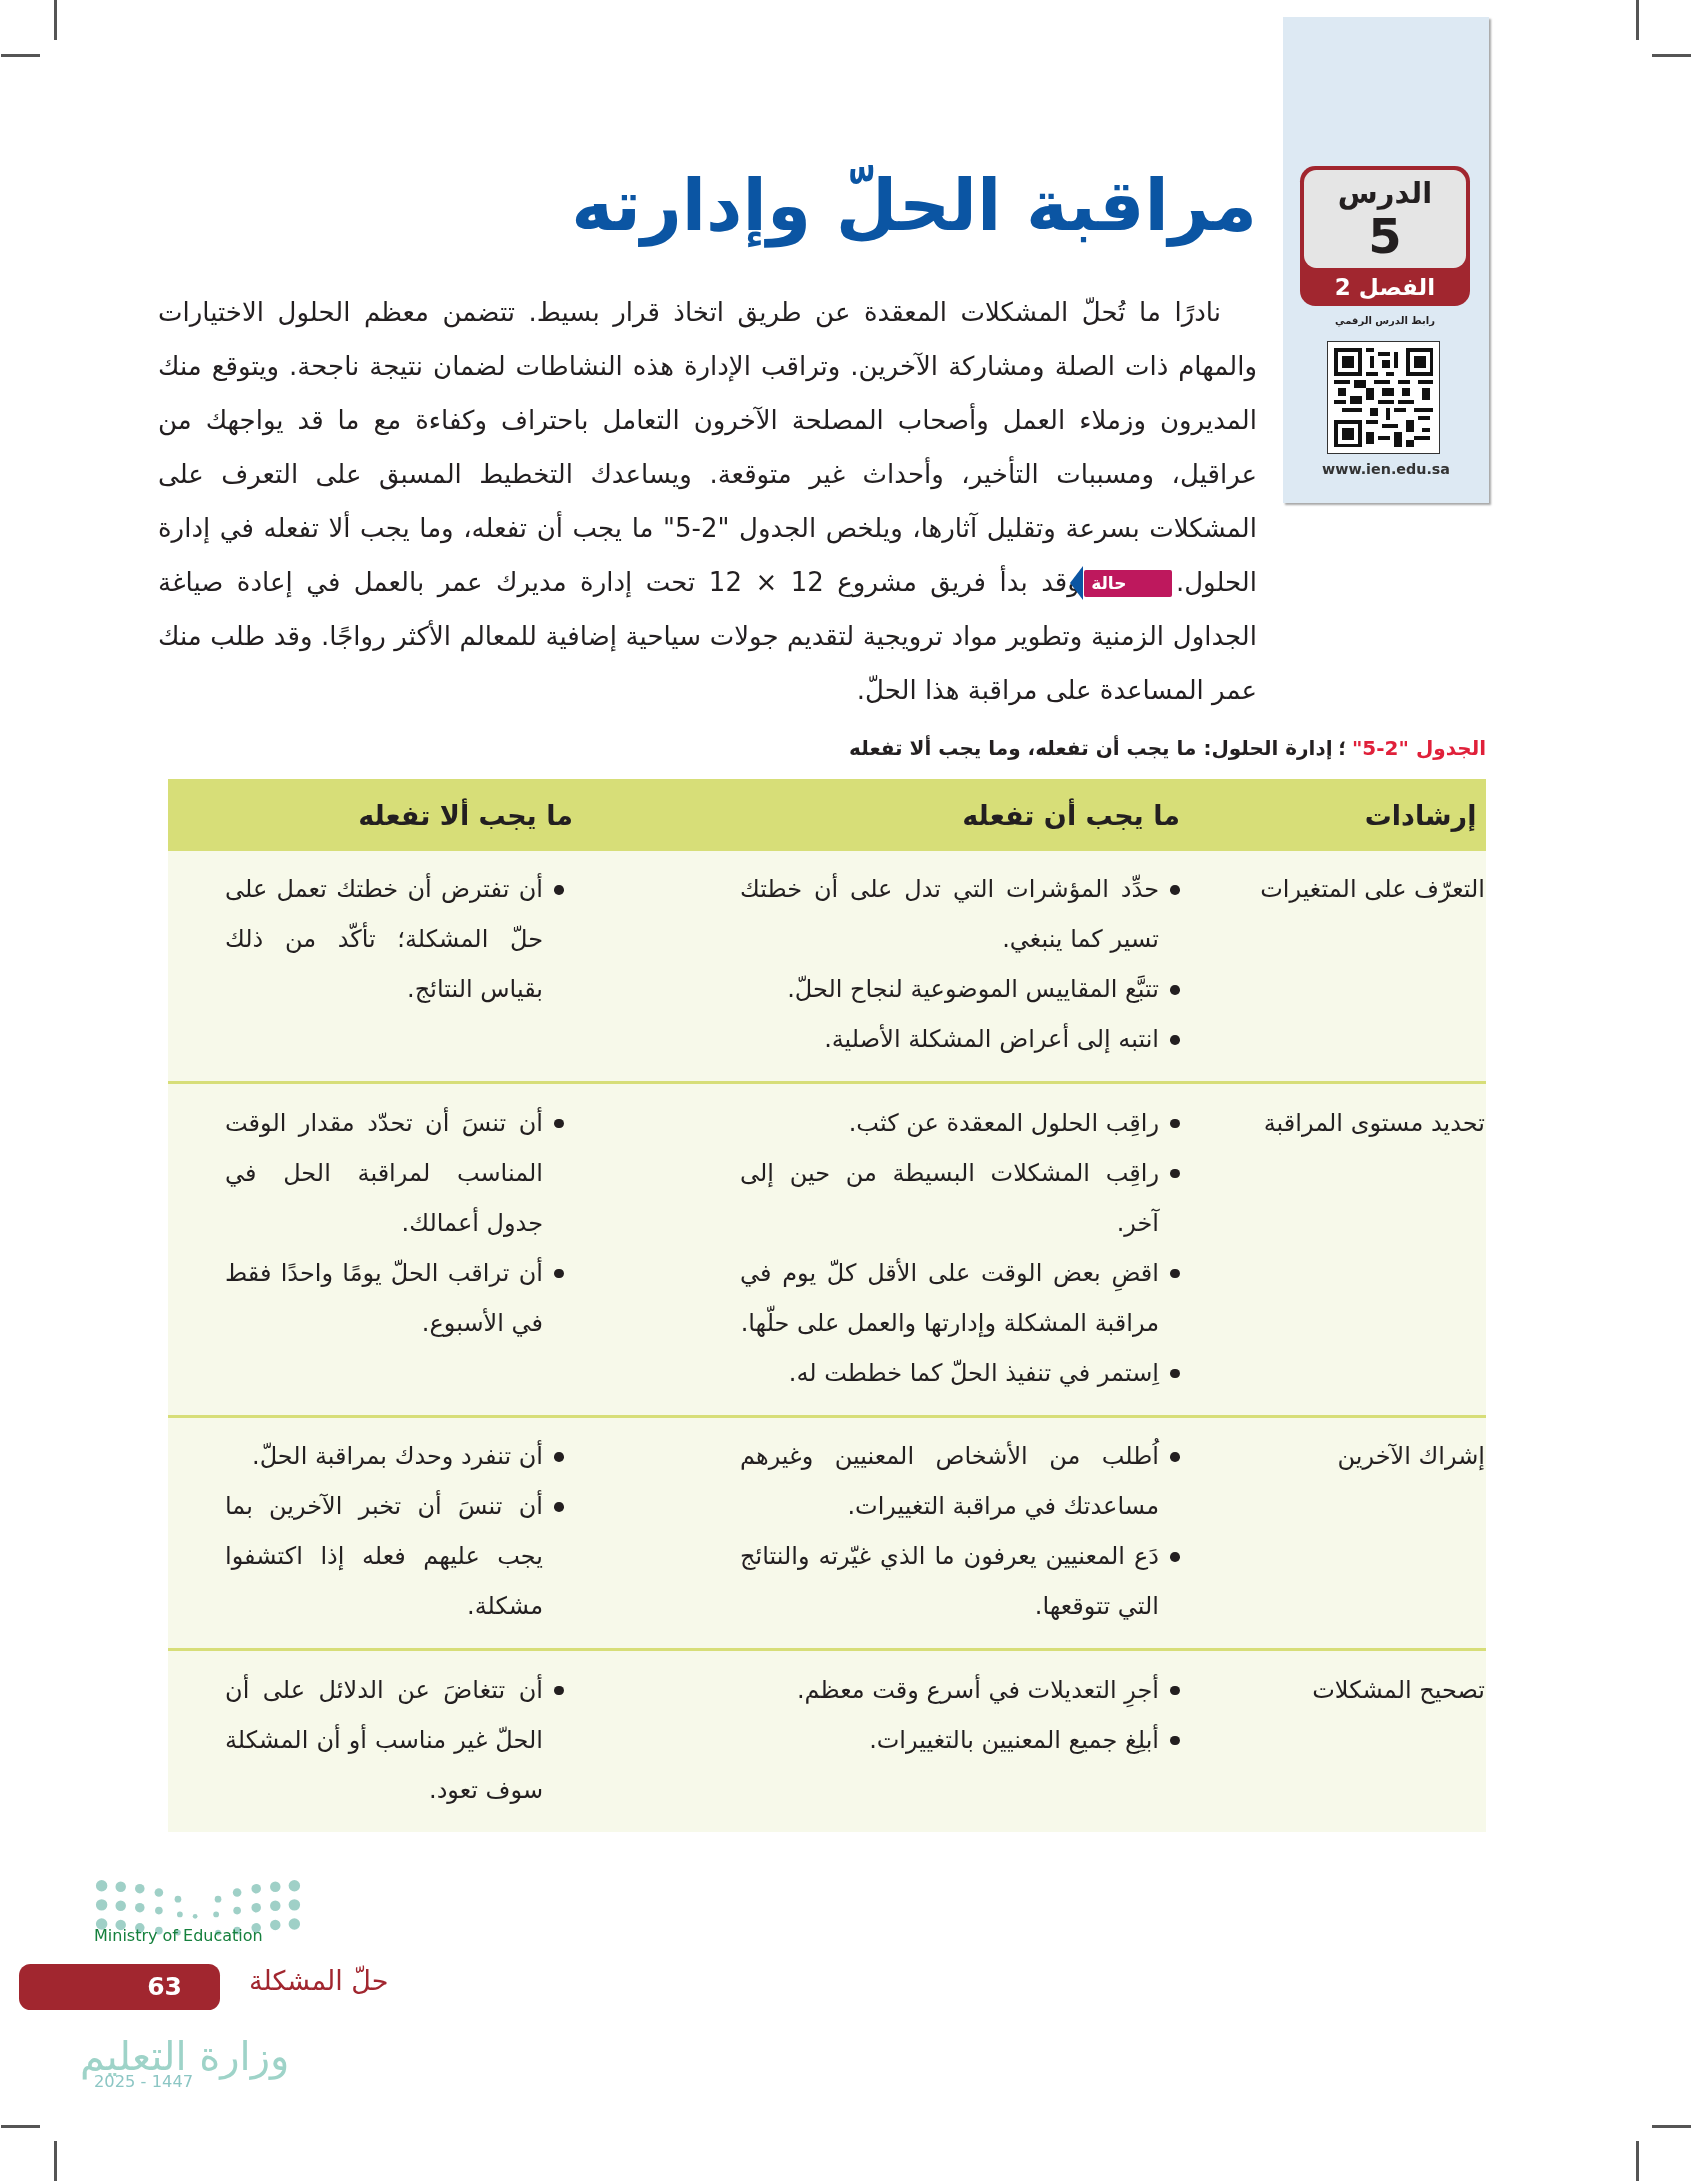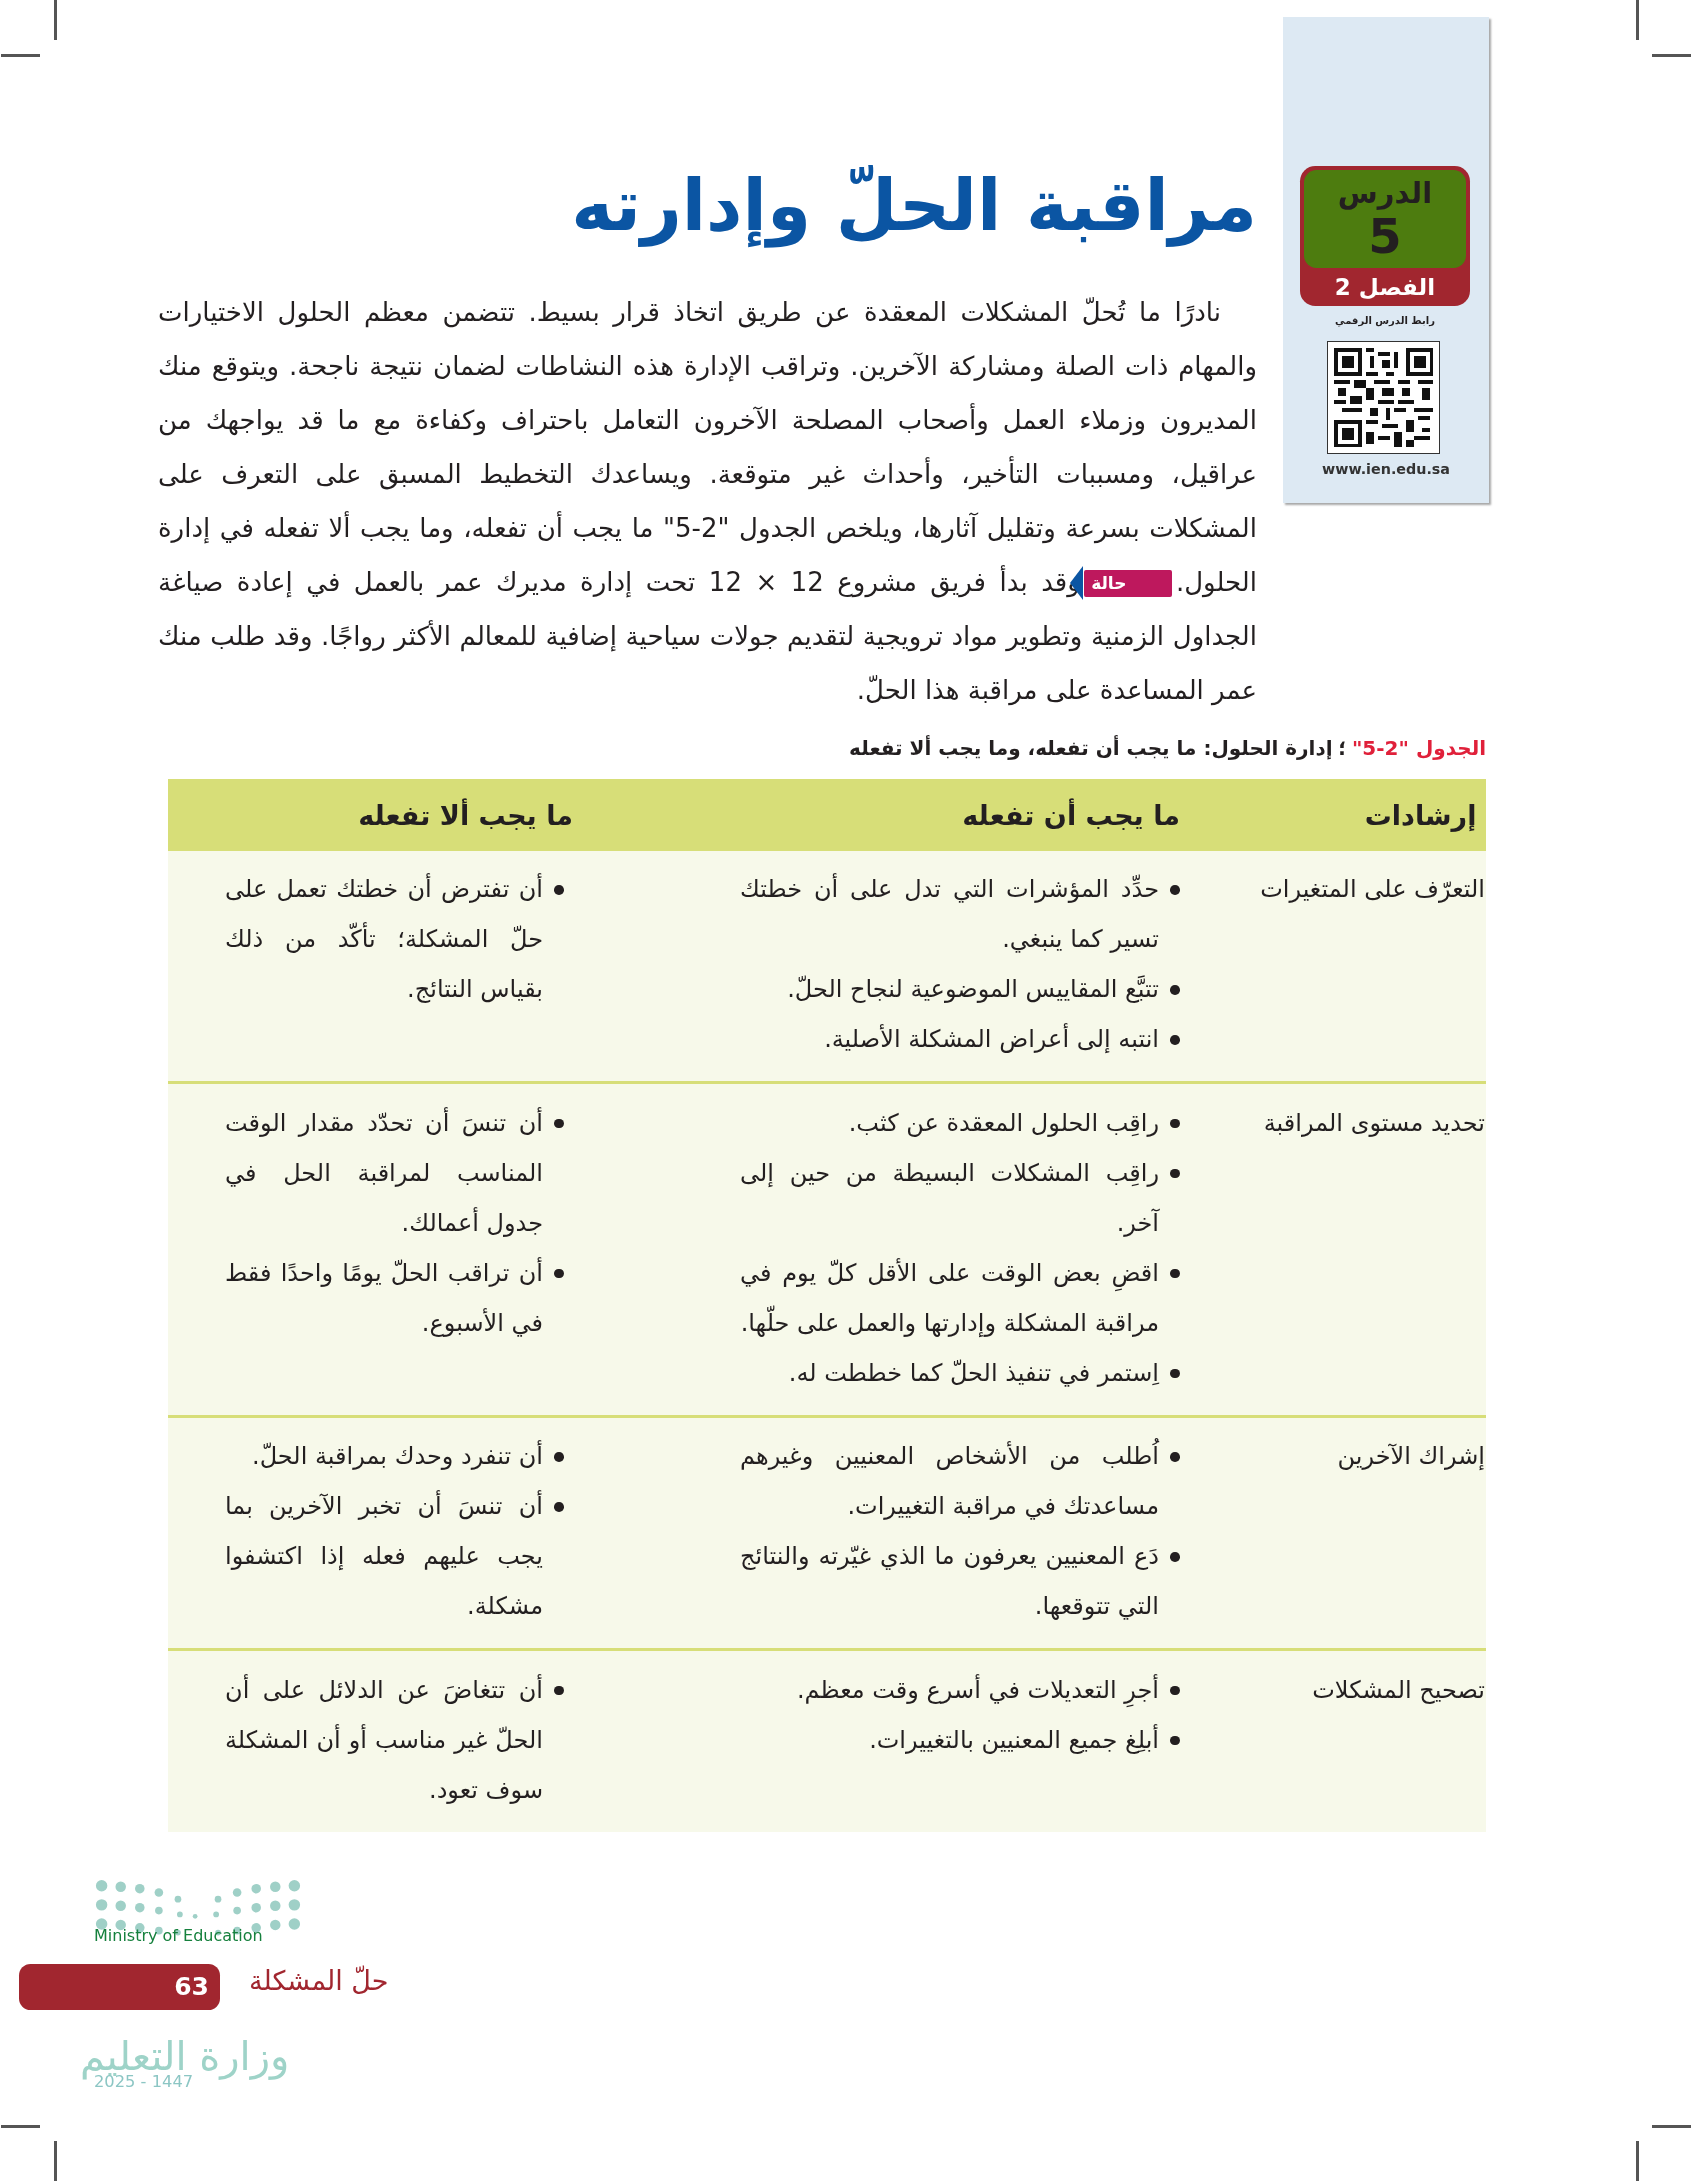--- a/index.html
+++ b/index.html
@@ -15,21 +15,21 @@
   .side-tab {
     position: absolute; left: 1283px; top: 17px; width: 206px; height: 486px;
     background: #dde9f3; box-shadow: 1.9px 1.9px 1.9px rgba(0,0,0,0.35);
   }
   .lesson-badge {
     position: absolute; left: 1300px; top: 166px; width: 170px; height: 140px;
     border-radius: 15.3px; background: #a1262f; overflow: hidden;
   }
   .lesson-badge .inner {
     position: absolute; left: 3.8px; top: 3.8px; right: 3.8px; height: 98px;
-    background: #4d7c0f; border-radius: 12.4px; text-align: center;
+    background: #e5e5e5; border-radius: 12.4px; text-align: center;
   }
   .lesson-word { display: block; font-size: 29px; font-weight: bold; line-height: 36px; margin-top: 5.7px; color: #231f20; }
   .lesson-num { display: block; font-size: 48px; font-weight: bold; line-height: 50px; color: #231f20; direction: ltr; }
   .chapter-label {
     position: absolute; left: 0; right: 0; bottom: 0; height: 38px;
     color: #fff; font-size: 23px; font-weight: bold; line-height: 38px; text-align: center;
   }
   .digital-link-label {
     position: absolute; left: 1300px; top: 315px; width: 170px; text-align: center;
     font-size: 10px; font-weight: bold; color: #231f20;
@@ -103,21 +103,21 @@
   .bullets li::before {
     content: ""; position: absolute; right: 0; top: 21px; width: 9.6px; height: 9.6px;
     border-radius: 50%; background: #231f20;
   }
 
   
   .ministry-dots { position: absolute; left: 94px; top: 1878px; width: 208px; height: 69px; }
   .page-number-pill {
     position: absolute; left: 19px; top: 1964px; width: 201px; height: 46px;
     background: #a1262f; border-radius: 11.5px; color: #fff; font-weight: bold;
-    font-size: 25px; line-height: 46px; text-align: right; padding-right: 11px; direction: ltr; text-decoration: underline;
+    font-size: 25px; line-height: 46px; text-align: right; padding-right: 38px; direction: ltr; text-decoration: underline;
   }
   .page-number-pill span { display: inline-block; }
   .footer-section {
     position: absolute; left: 249px; top: 1965px; font-size: 27px; color: #a1262f; white-space: nowrap;
   }
   .ministry-ar {
     position: absolute; left: 80px; top: 2005px; font-size: 40px; color: #9ed3c8; letter-spacing: 3.8px; white-space: nowrap; margin-top: 28px;
   }
   .ministry-en {
     position: absolute; left: 94px; top: 1926px; font-size: 16px; color: #15803d; direction: ltr; white-space: nowrap;

